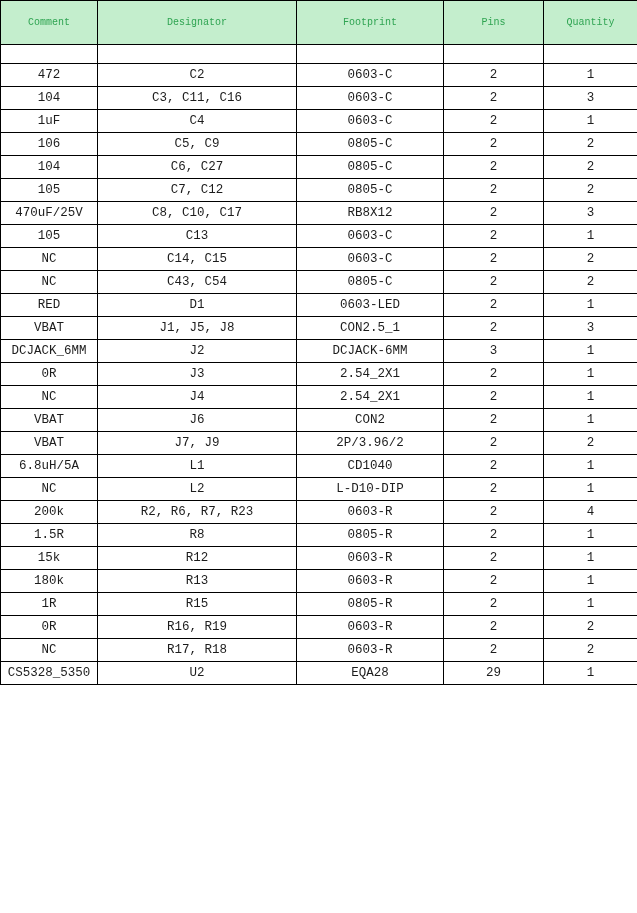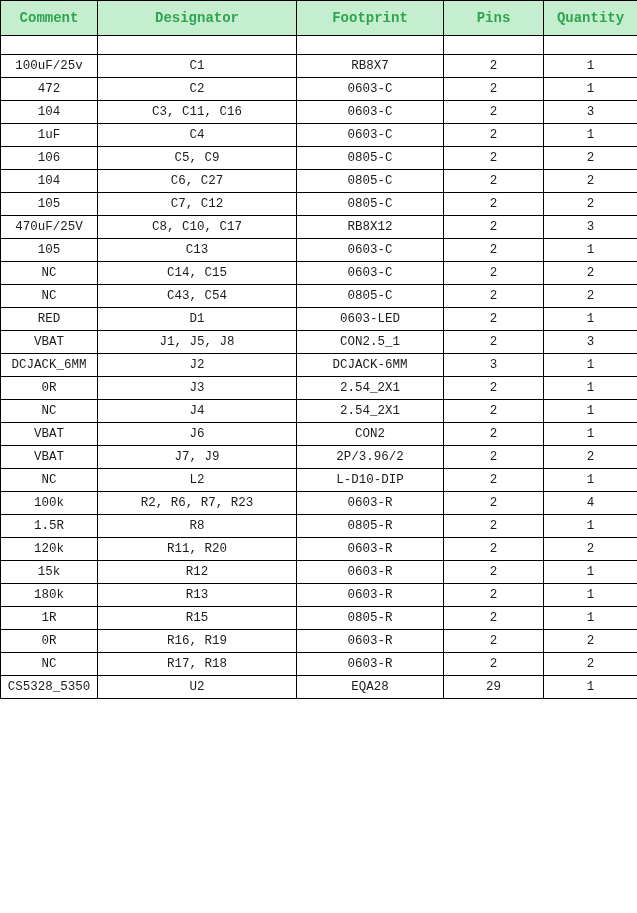--- a/index.html
+++ b/index.html
@@ -33,23 +33,23 @@
     border: 1px solid var(--border);
     padding: 0 1px;
     text-align: center;
     vertical-align: middle;
     white-space: nowrap;
     overflow: hidden;
   }
   thead th {
     background: var(--header-bg);
     color: var(--header-text);
-    font-weight: bold;
-    font-size: 14px;
-    height: 35px;
+    font-weight: normal;
+    font-size: 10px;
+    height: 44px;
   }
   tbody td {
     color: var(--cell-text);
     font-size: 12.5px;
     height: 23px;
   }
   tbody tr.empty-row td {
     height: 19px;
   }
 </style>
@@ -75,27 +75,20 @@
   </thead>
   <tbody>
       <tr class="empty-row">
         <td></td>
         <td></td>
         <td></td>
         <td></td>
         <td></td>
       </tr>
       <tr>
-        <td>100uF/25v</td>
-        <td>C1</td>
-        <td>RB8X7</td>
-        <td>2</td>
-        <td>1</td>
-      </tr>
-      <tr>
         <td>472</td>
         <td>C2</td>
         <td>0603-C</td>
         <td>2</td>
         <td>1</td>
       </tr>
       <tr>
         <td>104</td>
         <td>C3, C11, C16</td>
         <td>0603-C</td>
@@ -201,46 +194,46 @@
         <td>1</td>
       </tr>
       <tr>
         <td>VBAT</td>
         <td>J7, J9</td>
         <td>2P/3.96/2</td>
         <td>2</td>
         <td>2</td>
       </tr>
       <tr>
+        <td>6.8uH/5A</td>
+        <td>L1</td>
+        <td>CD1040</td>
+        <td>2</td>
+        <td>1</td>
+      </tr>
+      <tr>
         <td>NC</td>
         <td>L2</td>
         <td>L-D10-DIP</td>
         <td>2</td>
         <td>1</td>
       </tr>
       <tr>
-        <td>100k</td>
+        <td>200k</td>
         <td>R2, R6, R7, R23</td>
         <td>0603-R</td>
         <td>2</td>
         <td>4</td>
       </tr>
       <tr>
         <td>1.5R</td>
         <td>R8</td>
         <td>0805-R</td>
         <td>2</td>
         <td>1</td>
-      </tr>
-      <tr>
-        <td>120k</td>
-        <td>R11, R20</td>
-        <td>0603-R</td>
-        <td>2</td>
-        <td>2</td>
       </tr>
       <tr>
         <td>15k</td>
         <td>R12</td>
         <td>0603-R</td>
         <td>2</td>
         <td>1</td>
       </tr>
       <tr>
         <td>180k</td>

